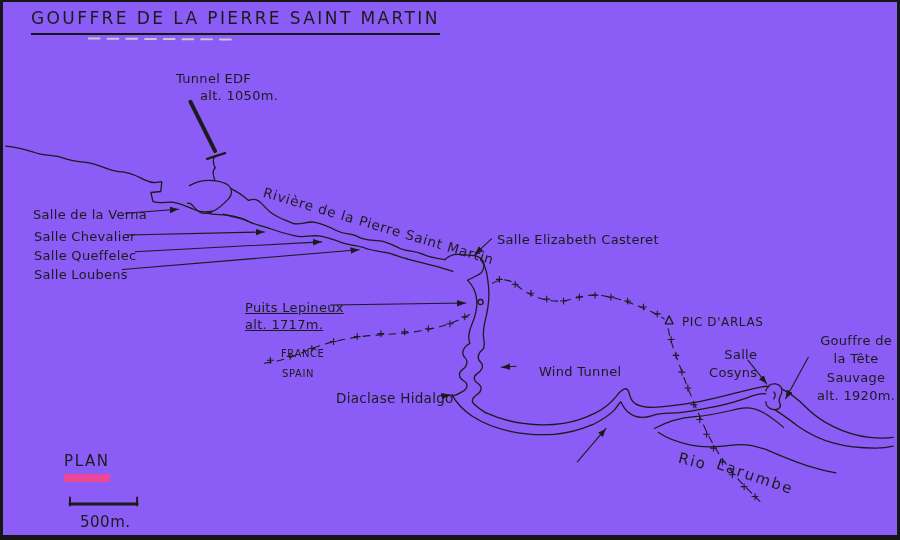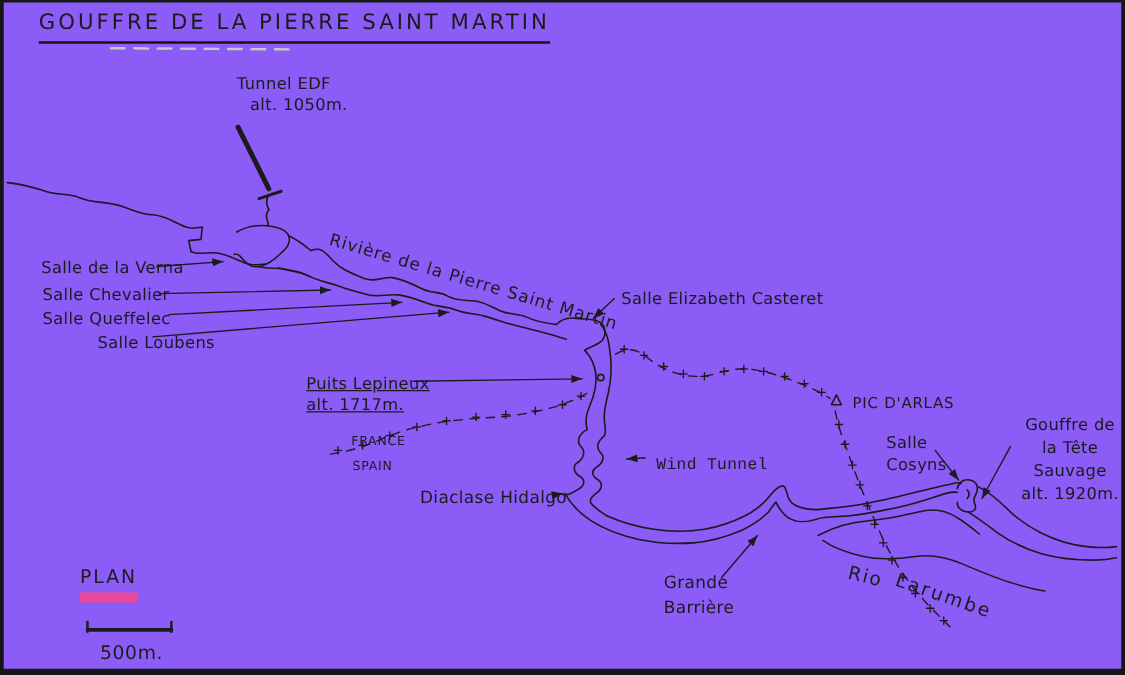--- a/index.html
+++ b/index.html
@@ -117,53 +117,49 @@
 
       <g>
         <path stroke-width="2" d="M65,502 L65,510 M133,502 L133,510"></path>
         <path stroke-width="3" d="M65,508.5 L133,508.5"></path>
       </g>
     </g>
   </svg>
 
   <div class="lbl title">GOUFFRE DE LA PIERRE SAINT MARTIN</div>
 
-  <div class="lbl" style="left:173px;top:57px;text-align:center;">
+  <div class="lbl" style="left:173px;top:68px;">
     <div>Tunnel EDF</div>
     <div style="margin-left:24px;">alt. 1050m.</div>
   </div>
 
   <div class="lbl rot" style="left:263px;top:182px;font-size:13.5px;letter-spacing:.8px;transform:rotate(16.5deg);">Rivière de la Pierre Saint Martin</div>
 
   <div class="lbl" style="left:30px;top:204px;">Salle de la Verna</div>
   <div class="lbl" style="left:31px;top:226px;">Salle Chevalier</div>
   <div class="lbl" style="left:31px;top:245px;">Salle Queffelec</div>
-  <div class="lbl" style="left:31px;top:264px;margin-left:44px;">Salle Loubens</div>
+  <div class="lbl" style="left:31px;top:264px;">Salle Loubens</div>
 
   <div class="lbl" style="left:494px;top:229px;">Salle Elizabeth Casteret</div>
 
   <div class="lbl" style="left:242px;top:297px;text-decoration:underline;">
     <div>Puits Lepineux</div>
     <div>alt. 1717m.</div>
   </div>
 
   <div class="lbl small-caps" style="left:278px;top:345px;">FRANCE</div>
   <div class="lbl small-caps" style="left:279px;top:365px;">SPAIN</div>
 
   <div class="lbl small-caps" style="left:679px;top:313px;font-size:12px;">PIC D'ARLAS</div>
 
-  <div class="lbl" style="left:522px;top:361px;font-family:Liberation Mono, monospace;">Wind Tunnel</div>
+  <div class="lbl" style="left:536px;top:361px;">Wind Tunnel</div>
   <div class="lbl" style="left:333px;top:388px;font-size:13.5px;">Diaclase Hidalgo</div>
 
-  <div class="lbl" style="left:528px;top:454px;font-size:13.5px;line-height:1.5;">
-    <div>Grande</div>
-    <div>Barrière</div>
-  </div>
 
-  <div class="lbl" style="left:706px;top:344px;line-height:1.4;">
+  <div class="lbl" style="left:706px;top:344px;line-height:1.4;text-align:right;">
     <div>Salle</div>
     <div>Cosyns</div>
   </div>
 
   <div class="lbl" style="left:814px;top:330px;line-height:1.42;text-align:center;">
     <div>Gouffre de</div>
     <div>la Tête</div>
     <div>Sauvage</div>
     <div>alt. 1920m.</div>
   </div>

